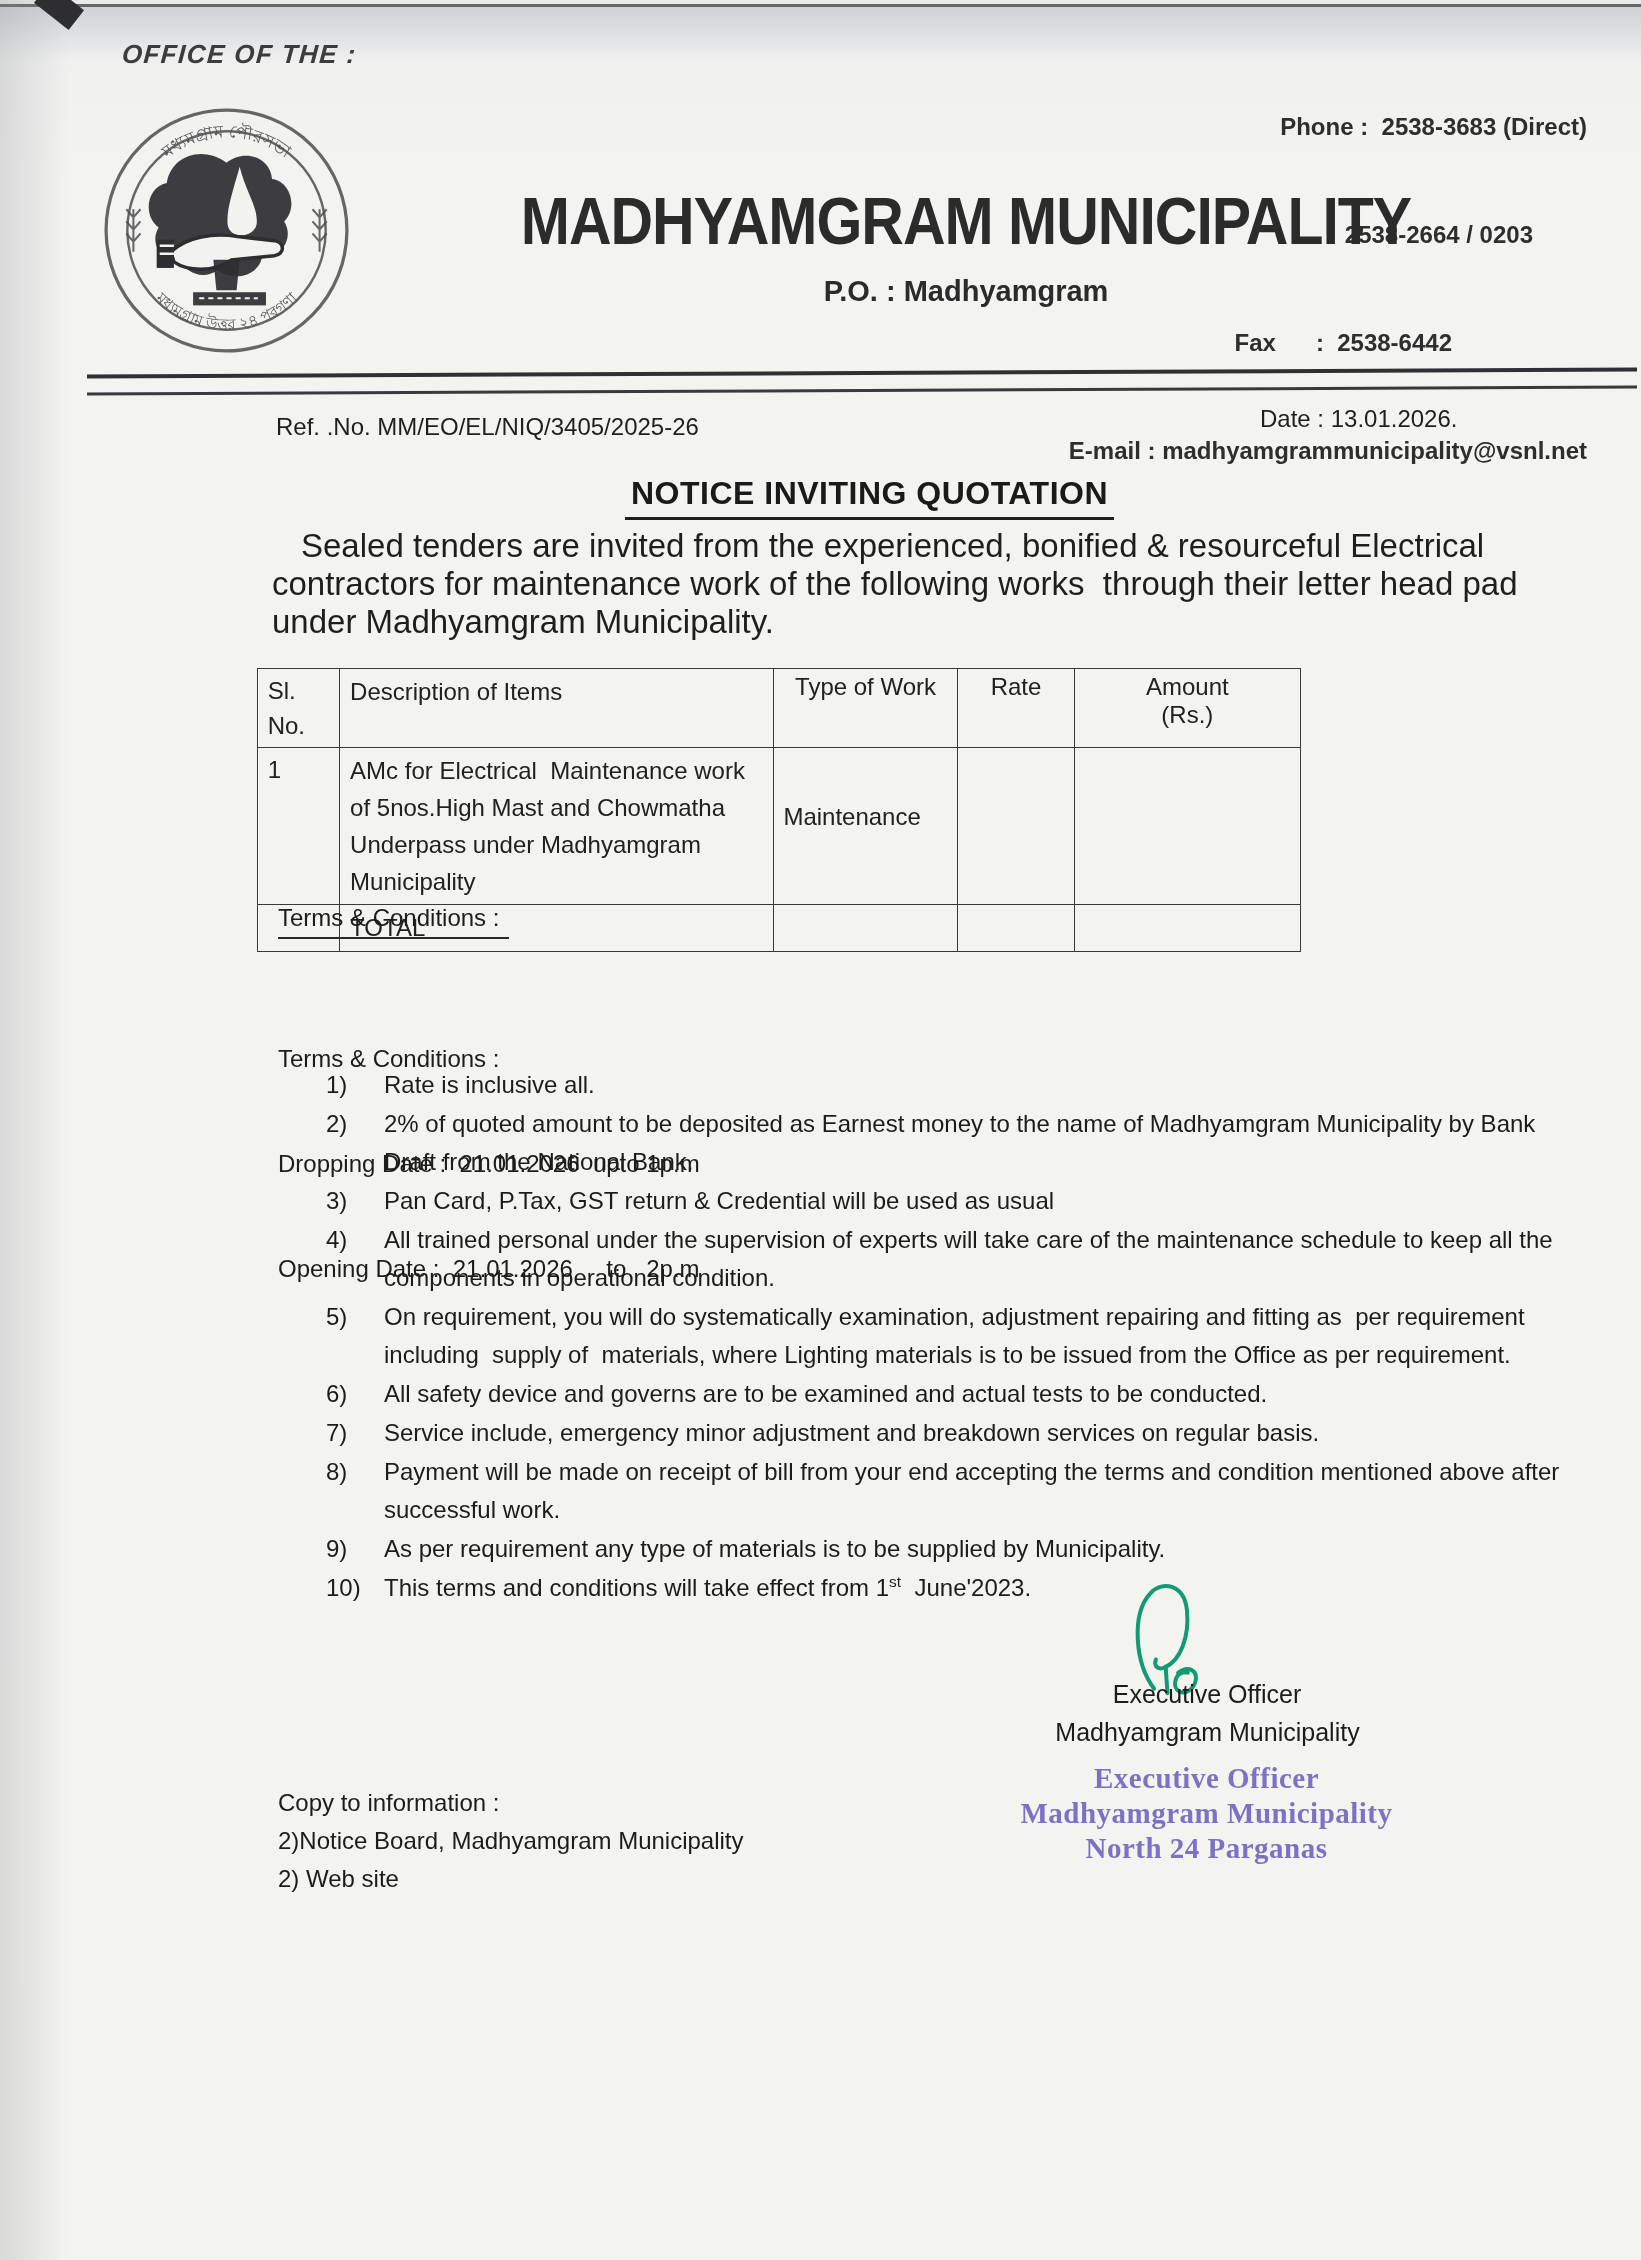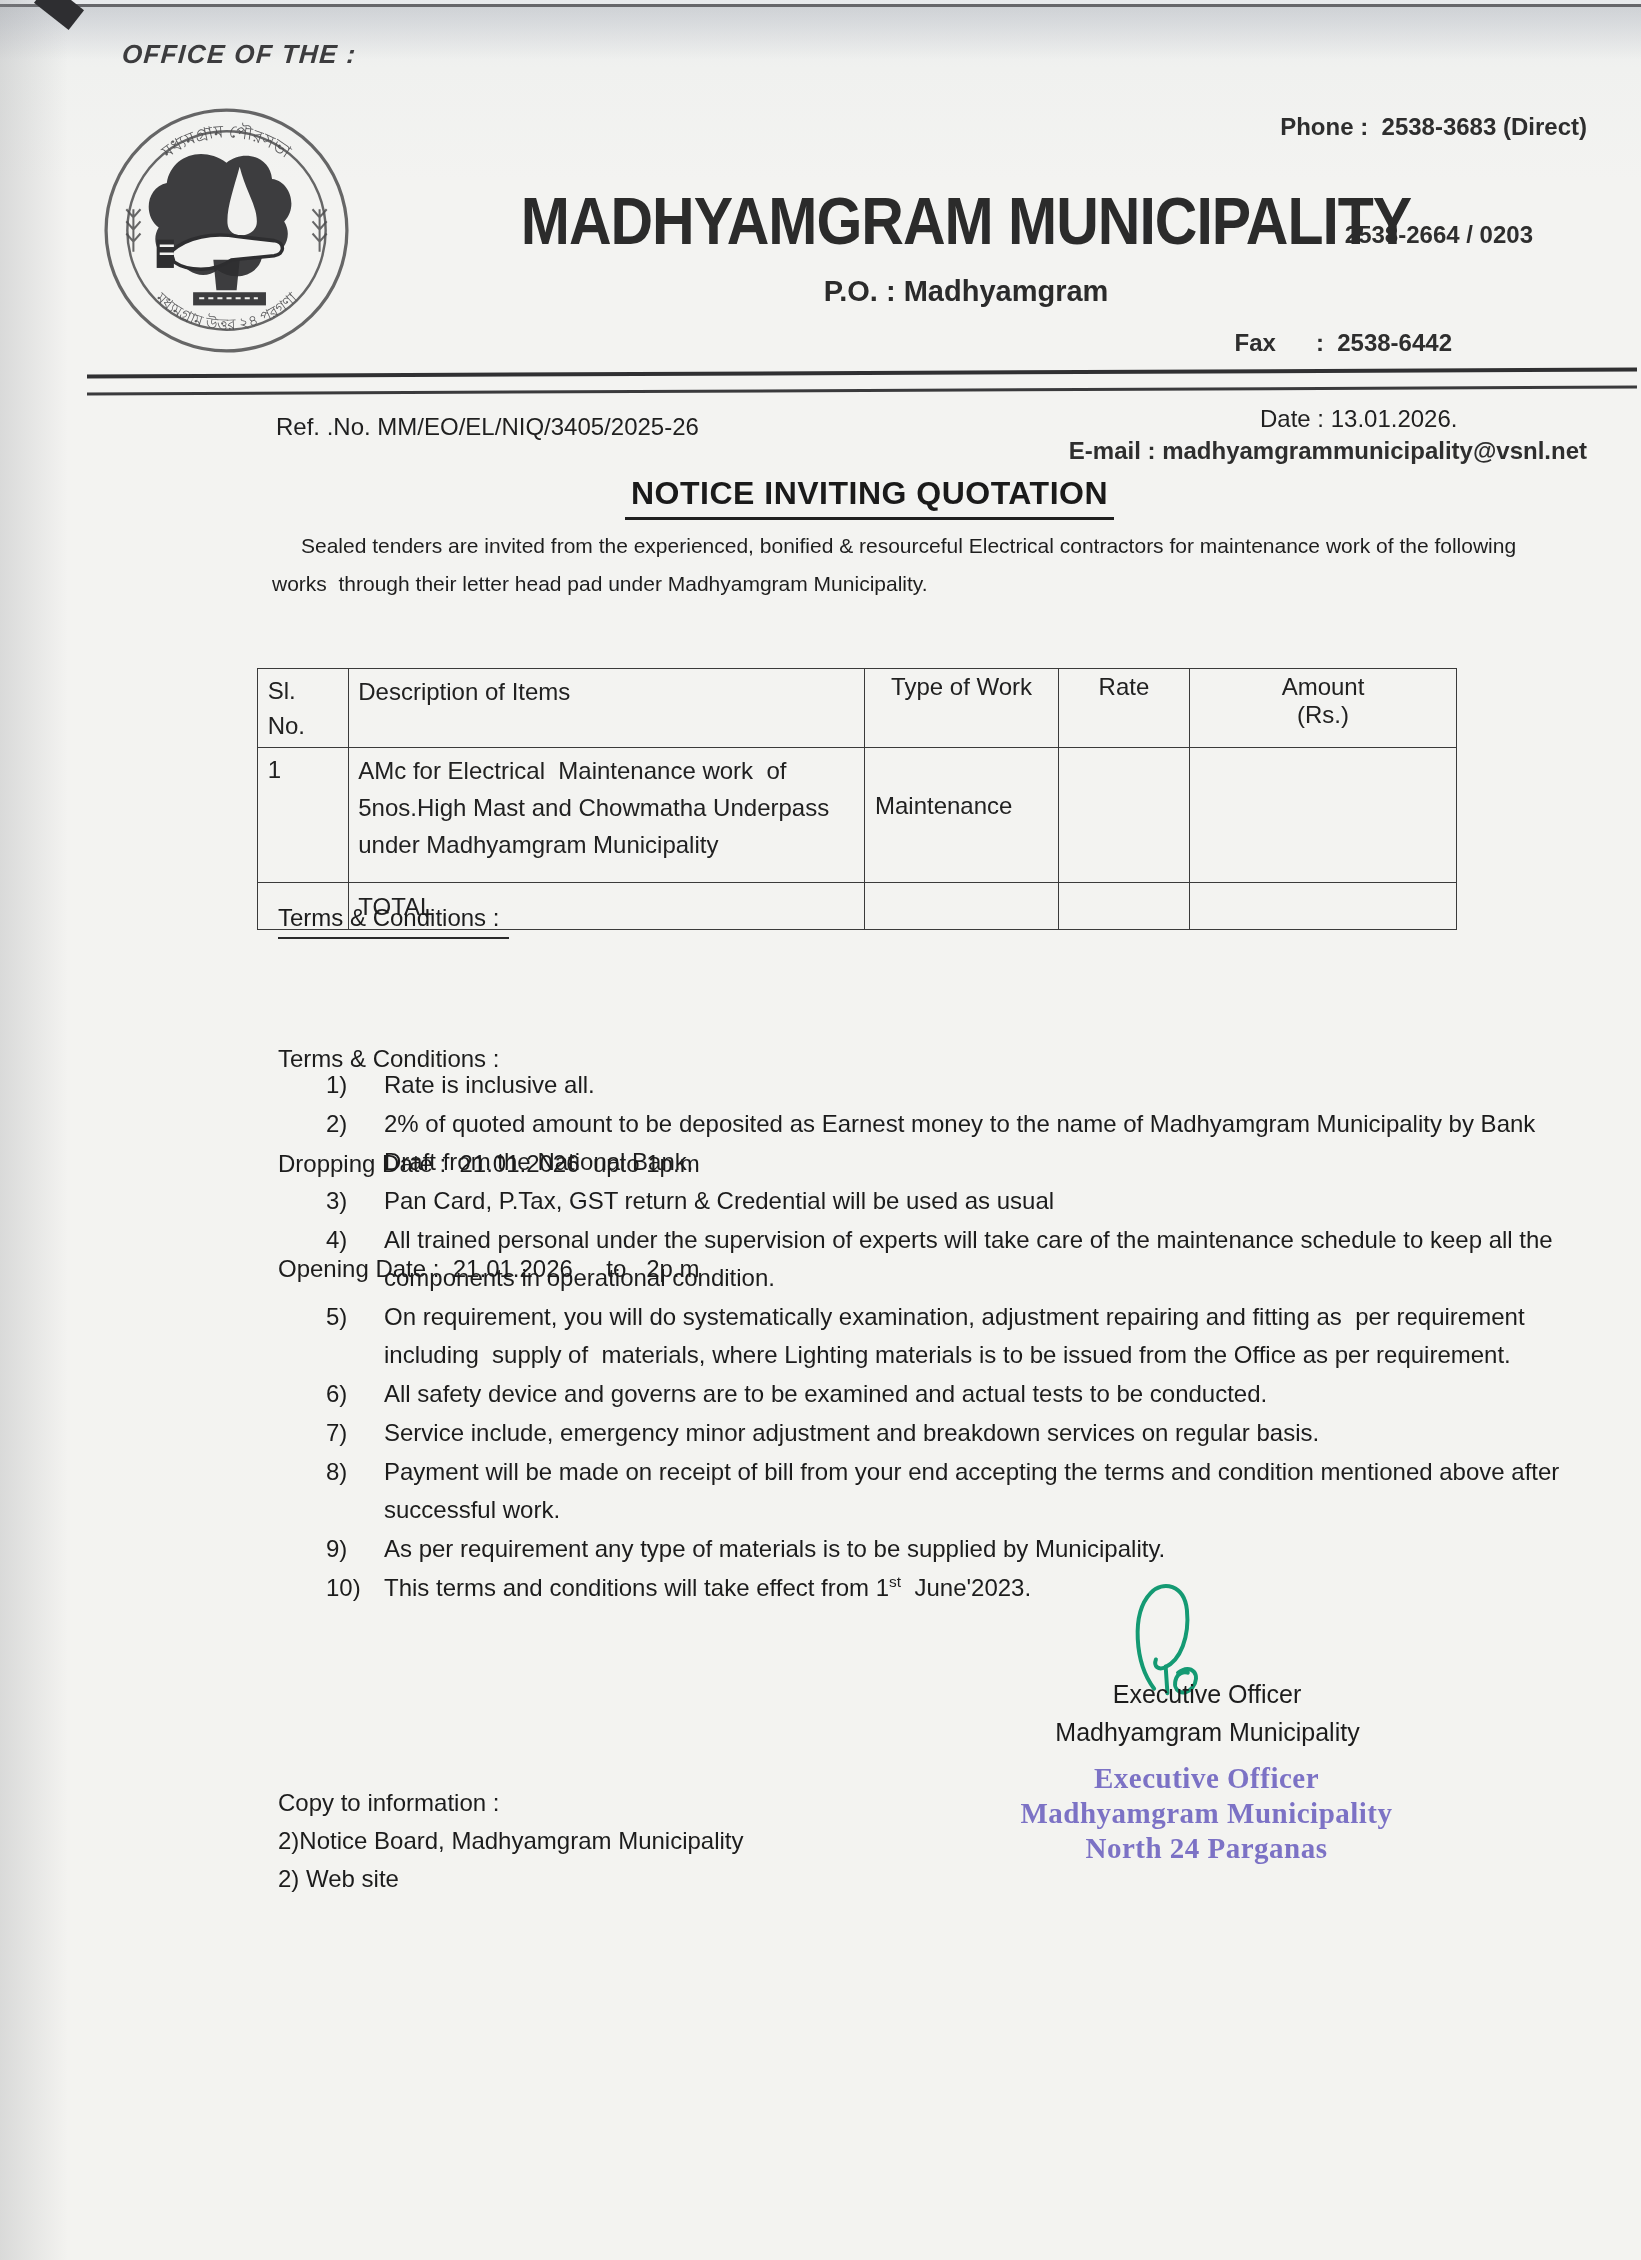--- a/index.html
+++ b/index.html
@@ -35,24 +35,24 @@
   .rule1{position:absolute;left:87px;top:371px;width:1550px;height:3.9px;background:#303032;transform:rotate(-.25deg);}
   .rule2{position:absolute;left:87px;top:389px;width:1550px;height:2.9px;background:#3a3a3c;transform:rotate(-.25deg);}
 
   .ref-line{position:absolute;left:276px;top:413px;font-size:24px;color:#1f1f1f;}
   .date-line{position:absolute;left:1260px;top:405px;font-size:24px;color:#1f1f1f;}
 
   .notice-title-wrap{position:absolute;left:290px;top:475px;width:1159px;text-align:center;}
   .notice-title{display:inline-block;font-size:32px;font-weight:bold;letter-spacing:0.5px;color:#1a1a1a;
     border-bottom:3.9px solid #1f1f1f;padding:0 5.8px 4.8px 5.8px;}
 
-  .intro{position:absolute;left:272px;top:527px;width:1259px;font-size:21px;line-height:38px;
+  .intro{position:absolute;left:272px;top:527px;width:1259px;font-size:33px;line-height:38px;
     text-indent:29px;white-space:pre-wrap;color:#1e1e1e;}
 
-  table.quote{position:absolute;left:257px;top:668px;width:1200px;border-collapse:collapse;
+  table.quote{position:absolute;left:257px;top:668px;width:1044px;border-collapse:collapse;
     font-size:24px;color:#212121;}
   table.quote td{border:1.9px solid #3a3a3a;padding:3.9px 9.7px;vertical-align:top;}
   td.c-sl{padding-left:13.5px;line-height:35px;}
   td.c-desc{padding-left:23px;line-height:37px;white-space:pre-wrap;}
   td.c-type{text-align:left;padding-left:21px;}
   td.c-center{text-align:center;}
   tr.hdr td{height:60px;}
   tr.item td{height:108px;}
   tr.item td.c-type{vertical-align:middle;padding-bottom:22px;}
   tr.total td{height:39px;vertical-align:middle;}

